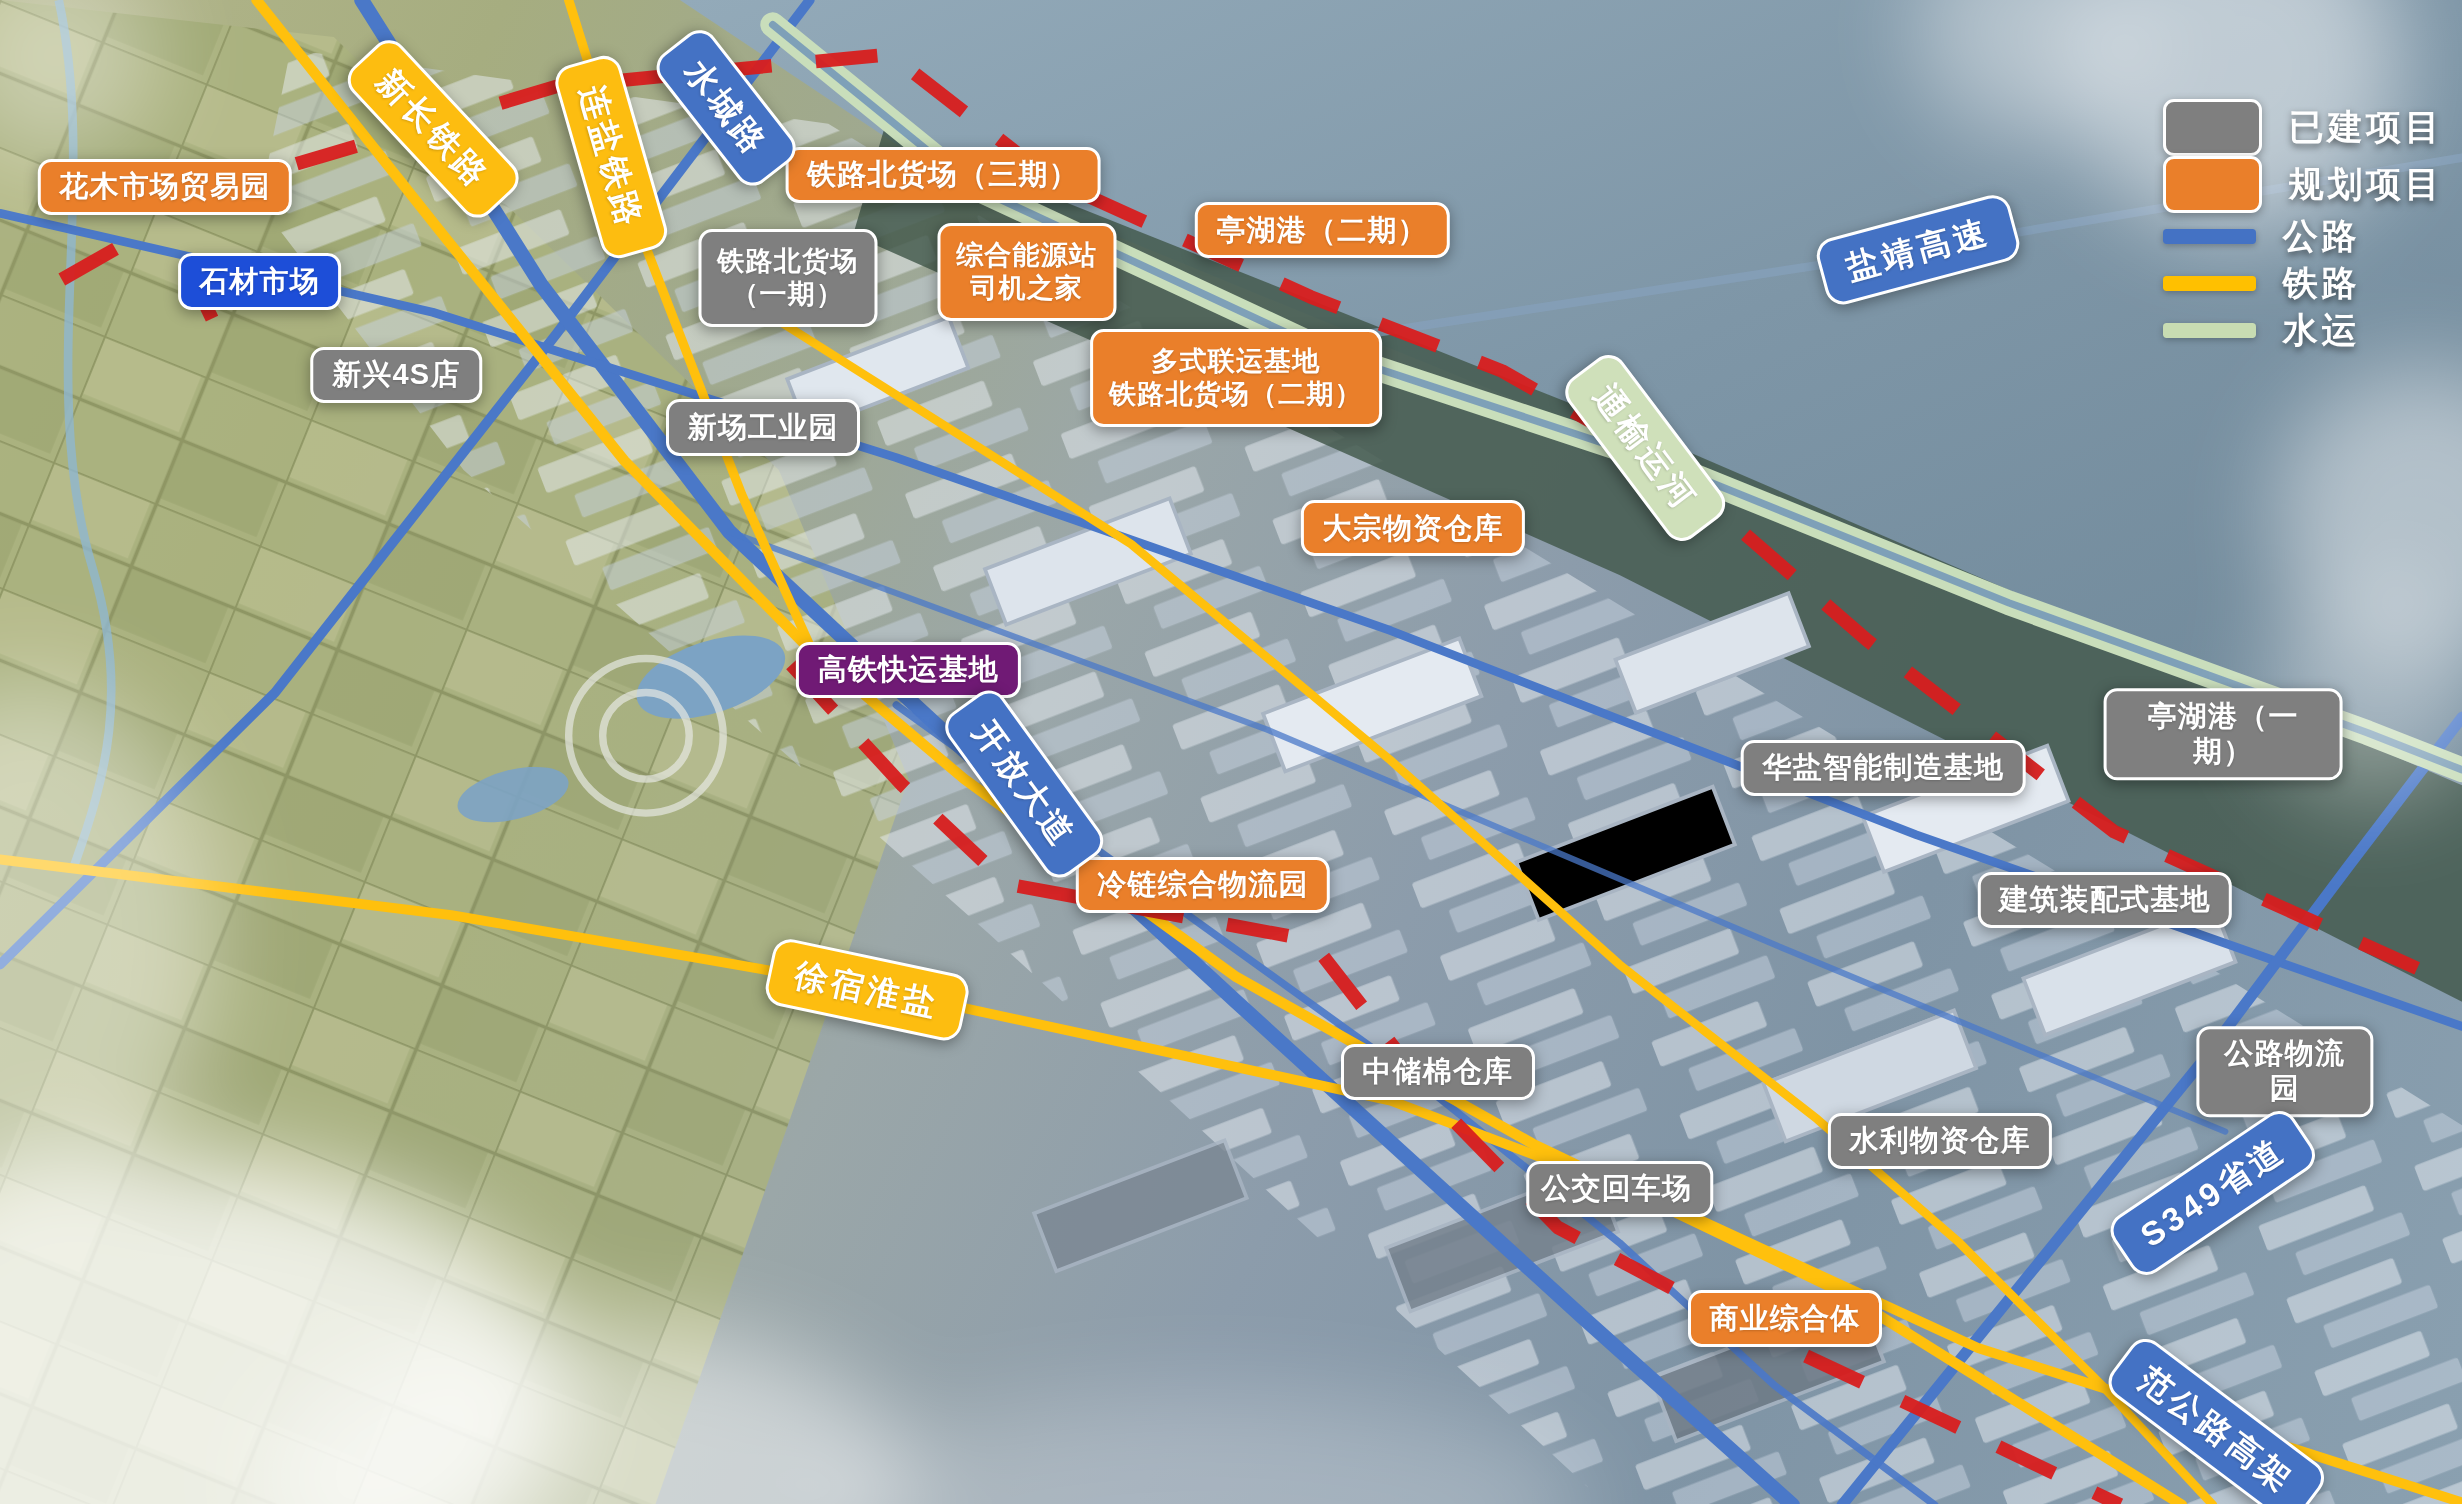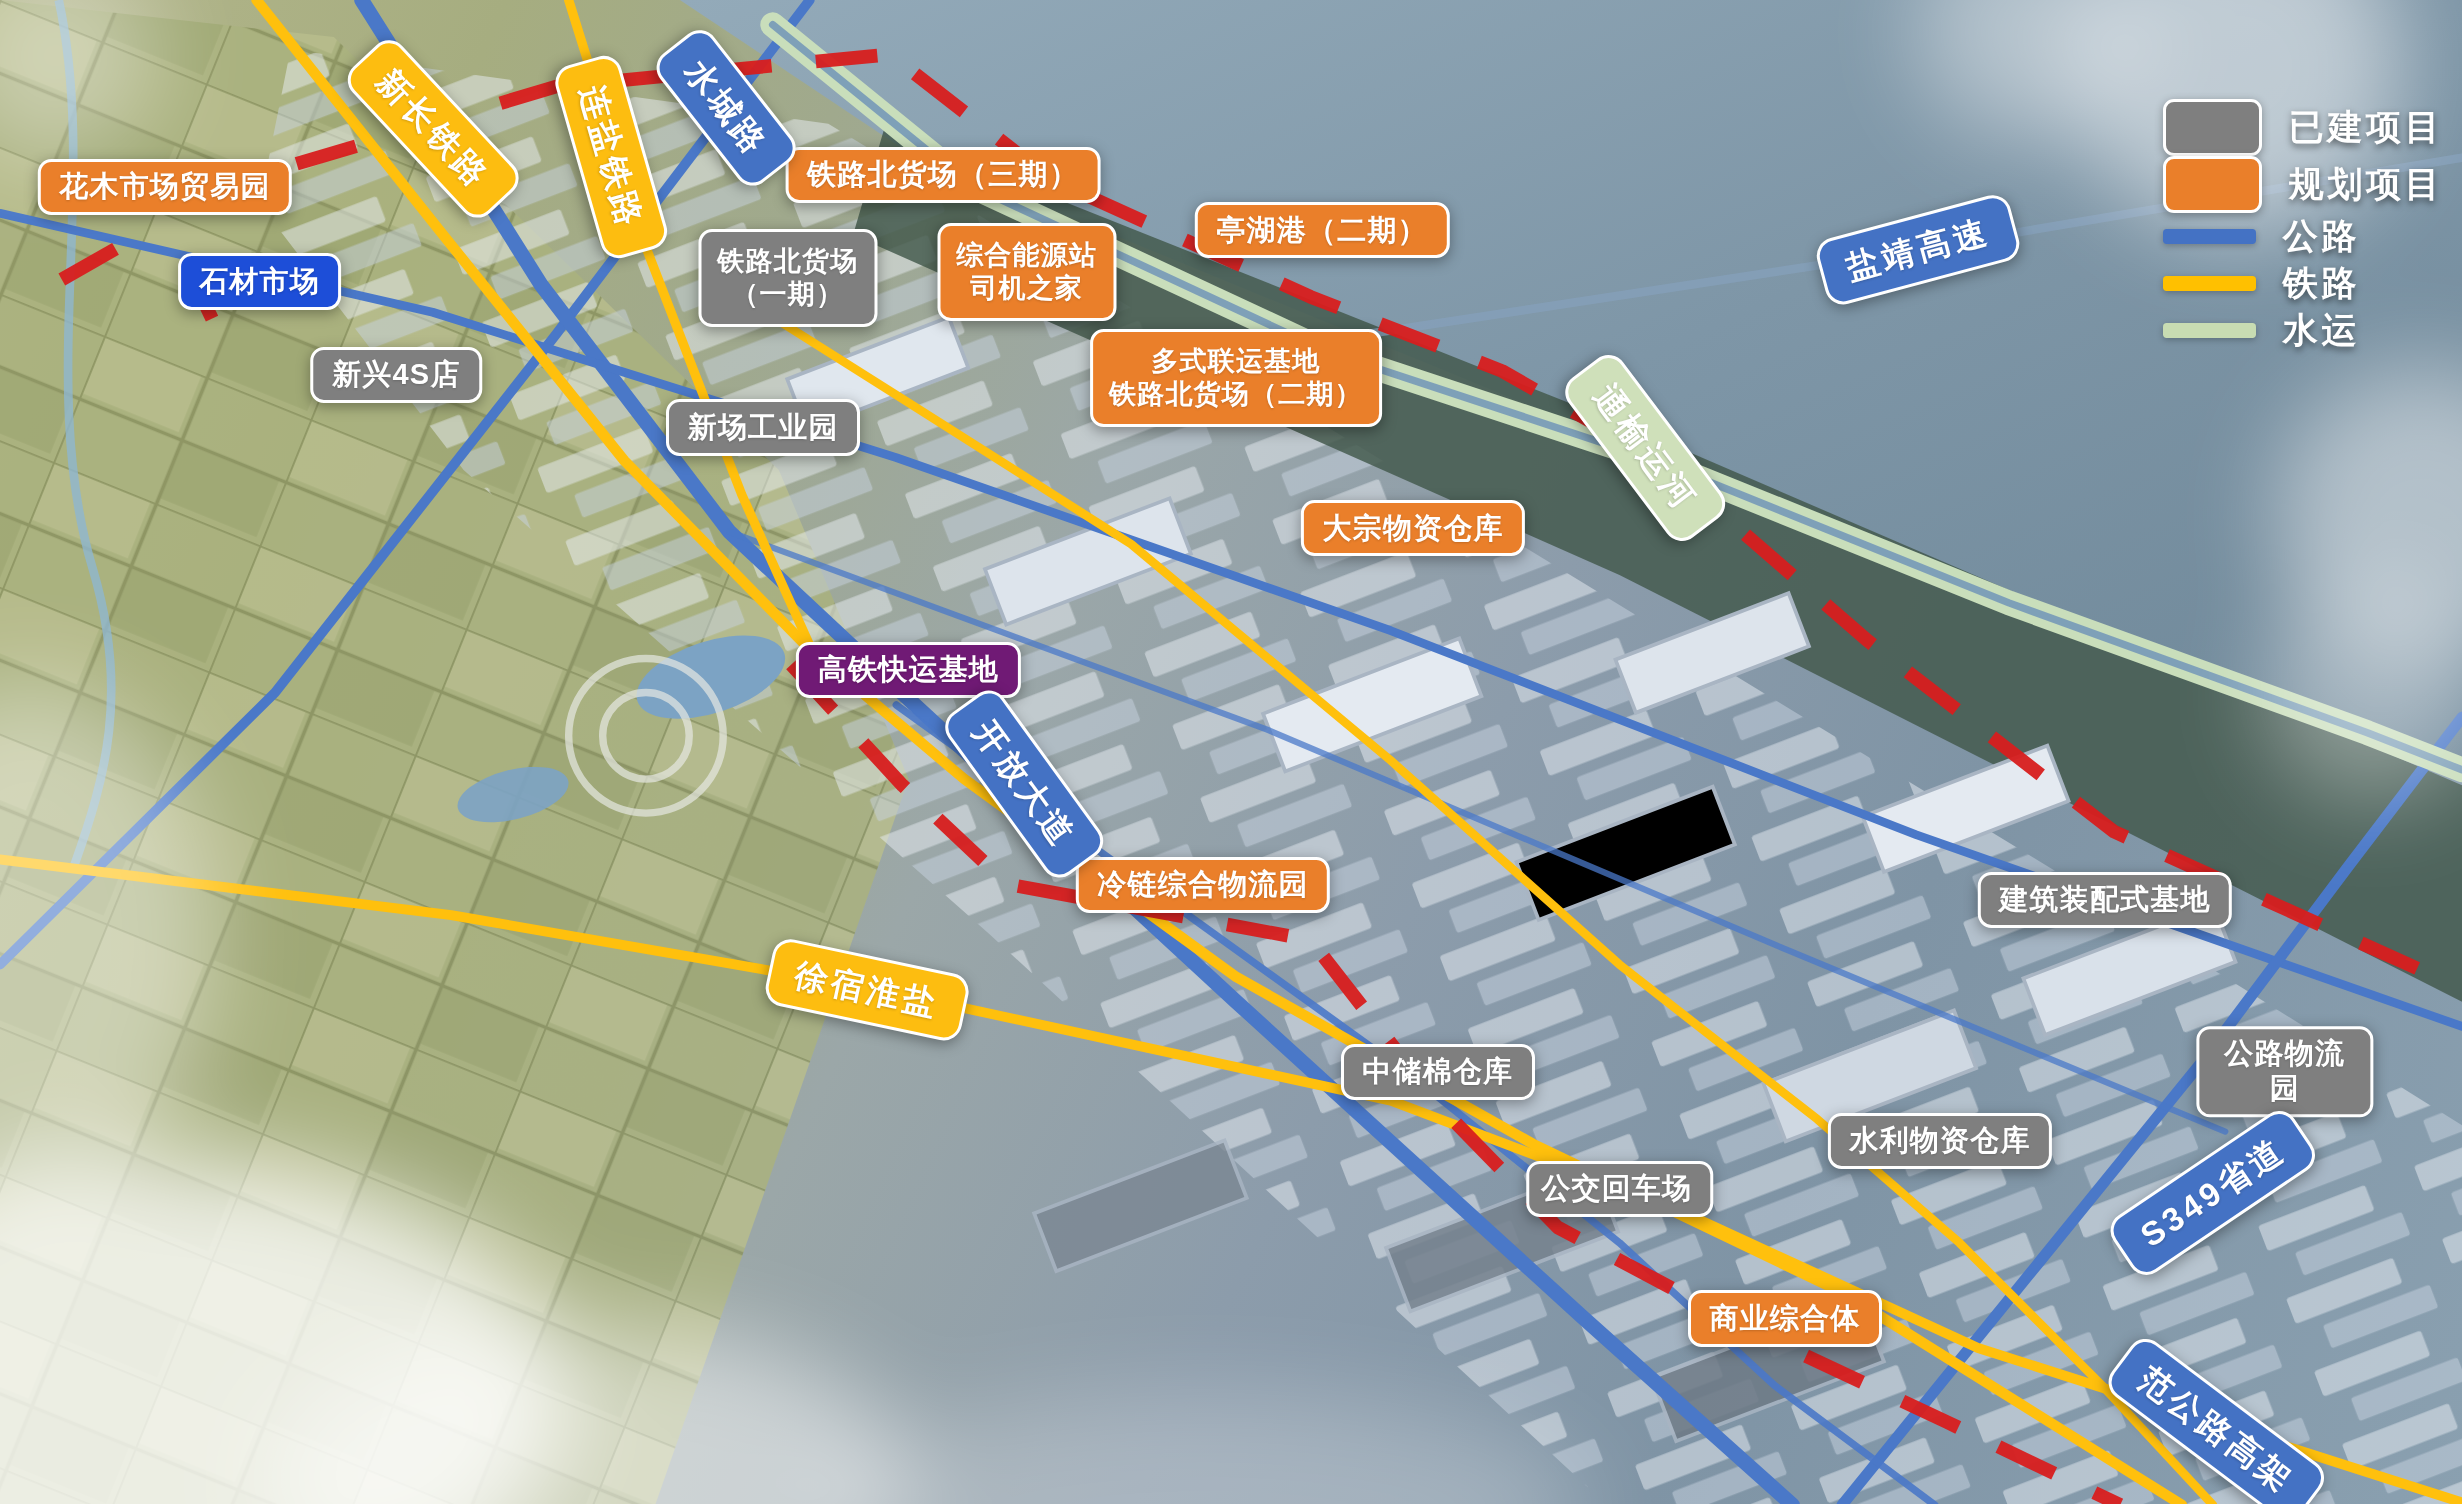--- a/index.html
+++ b/index.html
@@ -149,20 +149,22 @@
       <div class="site-label multiline" style="left: 32%; top: 18.5%; background: rgb(127, 127, 127);">铁路北货场
 （一期）</div>
       <div class="site-label multiline" style="left: 41.7%; top: 18.1%; background: rgb(234, 127, 42);">综合能源站
 司机之家</div>
       <div class="site-label" style="left: 53.7%; top: 15.3%; background: rgb(234, 127, 42);">亭湖港（二期）</div>
       <div class="site-label multiline" style="left: 50.2%; top: 25.1%; background: rgb(234, 127, 42);">多式联运基地
 铁路北货场（二期）</div>
       <div class="site-label" style="left: 31%; top: 28.4%; background: rgb(127, 127, 127);">新场工业园</div>
       <div class="site-label" style="left: 57.4%; top: 35.1%; background: rgb(234, 127, 42);">大宗物资仓库</div>
       <div class="site-label" style="left: 36.9%; top: 44.5%; background: #701a75;">高铁快运基地</div>
+      <div class="site-label" style="left: 76.5%; top: 51%; background: rgb(127, 127, 127);">华盐智能制造基地</div>
+      <div class="site-label" style="left: 90.3%; top: 48.8%; background: rgb(127, 127, 127);">亭湖港（一期）</div>
       <div class="site-label" style="left: 85.5%; top: 59.8%; background: rgb(127, 127, 127);">建筑装配式基地</div>
       <div class="site-label" style="left: 48.5%; top: 58.8%; background: rgb(234, 127, 42); margin-left: 9px;">冷链综合物流园</div>
       <div class="site-label" style="left: 58.4%; top: 71.2%; background: rgb(127, 127, 127);">中储棉仓库</div>
       <div class="site-label" style="left: 78.8%; top: 75.8%; background: rgb(127, 127, 127);">水利物资仓库</div>
       <div class="site-label" style="left: 92.8%; top: 71.2%; background: rgb(127, 127, 127);">公路物流园</div>
       <div class="site-label" style="left: 65.8%; top: 79%; background: rgb(127, 127, 127); padding-left: 12px;">公交回车场</div>
       <div class="site-label" style="left: 72.5%; top: 87.6%; background: rgb(234, 127, 42);">商业综合体</div>
     </div>
   <div class="labels-layer">
       <div class="route-label" style="left: 17.6%; top: 8.6%; background: rgb(253, 189, 16); transform: translate(-50%, -50%) rotate(47deg);">新长铁路</div>

